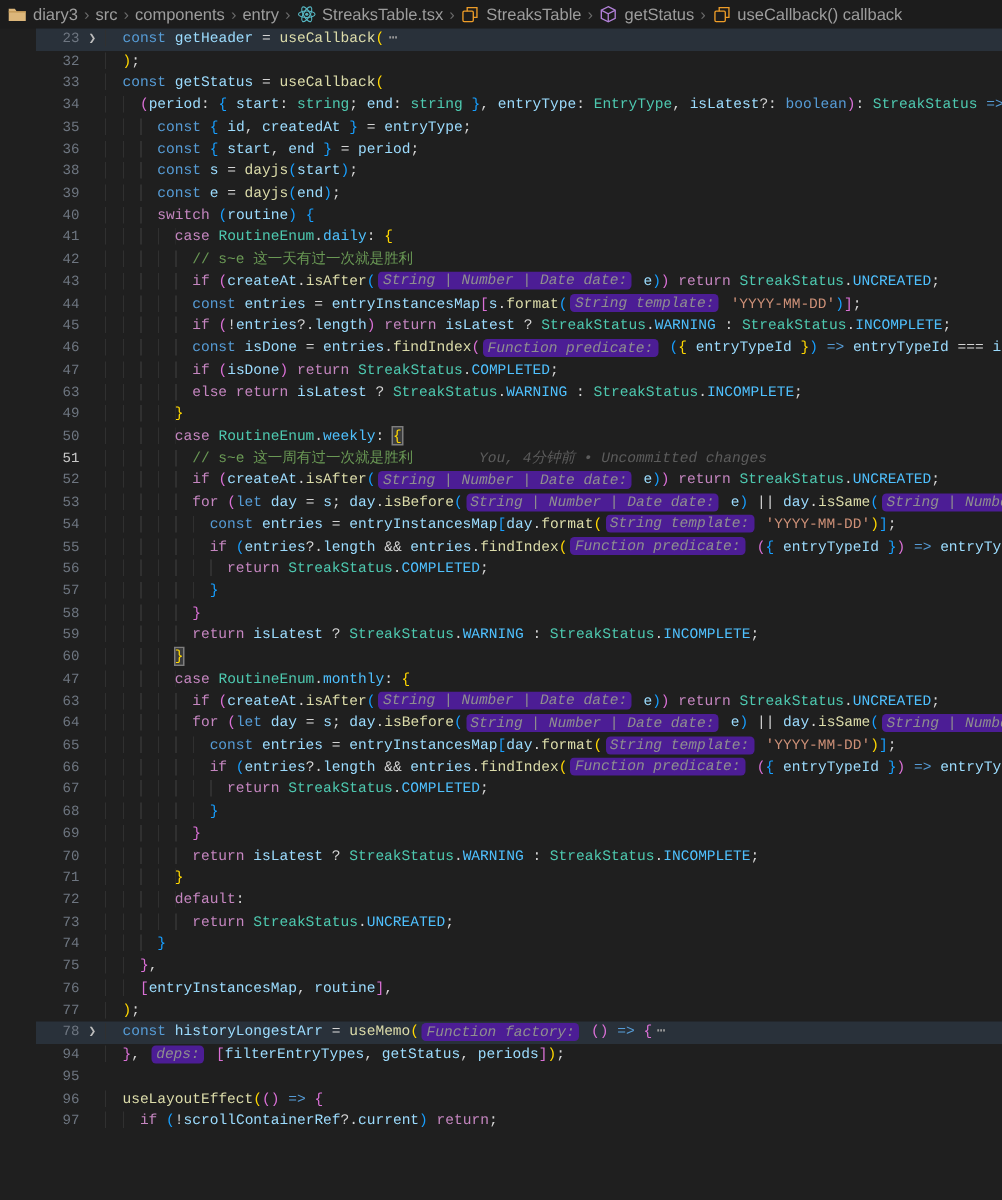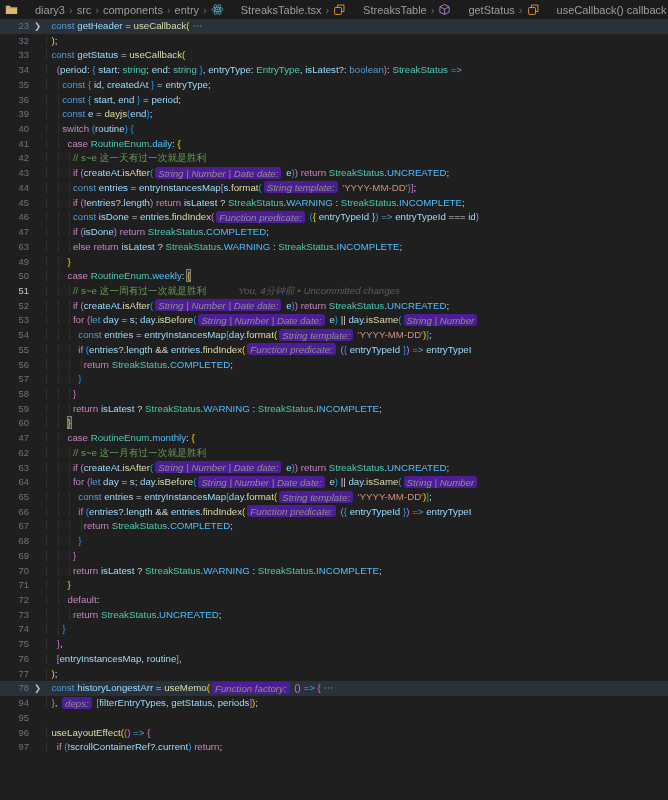--- a/index.html
+++ b/index.html
@@ -1,24 +1,24 @@
 <!DOCTYPE html>
 <html><head>
 <meta charset="utf-8">
 <style>
   html,body{margin:0;padding:0;}
   body{width:668px;height:800px;overflow:hidden;background:#1f1f1f;}
   
   .breadcrumb{height:19px;display:flex;align-items:center;padding-left:5px;
     font-family:"Liberation Sans",sans-serif;font-size:11px;color:#9d9d9d;background:#1c1c1c;}
-  .crumb{display:flex;align-items:center;gap:17px;cursor:pointer;}
+  .crumb{display:flex;align-items:center;gap:4px;cursor:pointer;}
   .sep{color:#6a6a6a;margin:0 4px;font-size:11px;}
   .bicon{width:13px;height:13px;display:inline-block;flex:none;}
   
-  .editor{font-family:Liberation Sans, sans-serif;font-size:9.7px;color:#d4d4d4;}
+  .editor{font-family:Liberation Mono, monospace;font-size:9.7px;color:#d4d4d4;padding-left:24px;}
   .row{display:flex;height:14.72px;line-height:14.72px;}
   .row.foldbg{background:rgba(95,140,200,0.16);}
   .gutter{width:29px;flex:none;text-align:right;color:#6e7681;font-size:9.4px;user-select:none;cursor:pointer;}
   .gutter.active{color:#c9c9c9;}
   .foldcol{width:17px;flex:none;text-align:center;color:#bdbdbd;font-size:8.5px;cursor:pointer;}
   .code{flex:1;white-space:pre;overflow:hidden;cursor:text;}
   
   .tk-p{color:#d4d4d4;}
   .tk-k{color:#c586c0;}
   .tk-b{color:#569cd6;}
@@ -27,21 +27,21 @@
   .tk-f{color:#dcdcaa;}
   .tk-e{color:#4fc1ff;}
   .tk-s{color:#ce9178;}
   .tk-c{color:#6a9955;}
   .tk-g1{color:#ffd700;}
   .tk-g2{color:#da70d6;}
   .tk-g3{color:#179fff;}
   .tk-m{color:#ffd700;background:rgba(94,96,98,0.45);outline:1px solid #7e7e7e;}
   .tk-h{color:#8f8f8f;font-style:italic;background:#4c1d95;border-radius:3px;padding:0.5px 3px;margin:0 2px;}
   .tk-fd{color:#9a9a9a;margin-left:3px;}
-  .tk-gl{color:#5c5c5c;font-style:italic;margin-left:32px;}
+  .tk-gl{color:#5c5c5c;font-style:italic;margin-left:44px;}
   .tk-i{background:repeating-linear-gradient(90deg,#303030 0,#303030 1px,transparent 1px,transparent 11.68px);}
 </style>
 </head>
 <body>
 
 <div class="breadcrumb">
     <span class="crumb">
       <svg class="bicon" viewBox="0 0 16 16">
         <path d="M1 3.5h5l1.5 2H15v8H1z" fill="#dcb67a"></path>
         <path d="M1 5.5h14v1H1z" fill="#c09553"></path>
@@ -128,20 +128,25 @@
       <div class="gutter">35</div>
       <div class="foldcol"></div>
       <div class="code"><span class="tk-i">      </span><span class="tk-b">const</span><span class="tk-p"> </span><span class="tk-g3">{</span><span class="tk-p"> </span><span class="tk-v">id</span><span class="tk-p">, </span><span class="tk-v">createdAt</span><span class="tk-p"> </span><span class="tk-g3">}</span><span class="tk-p"> = </span><span class="tk-v">entryType</span><span class="tk-p">;</span></div>
     </div>
     <div class="row">
       <div class="gutter">36</div>
       <div class="foldcol"></div>
       <div class="code"><span class="tk-i">      </span><span class="tk-b">const</span><span class="tk-p"> </span><span class="tk-g3">{</span><span class="tk-p"> </span><span class="tk-v">start</span><span class="tk-p">, </span><span class="tk-v">end</span><span class="tk-p"> </span><span class="tk-g3">}</span><span class="tk-p"> = </span><span class="tk-v">period</span><span class="tk-p">;</span></div>
     </div>
     <div class="row">
+      <div class="gutter">38</div>
+      <div class="foldcol"></div>
+      <div class="code"><span class="tk-i">      </span><span class="tk-b">const</span><span class="tk-p"> </span><span class="tk-v">s</span><span class="tk-p"> = </span><span class="tk-f">dayjs</span><span class="tk-g3">(</span><span class="tk-v">start</span><span class="tk-g3">)</span><span class="tk-p">;</span></div>
+    </div>
+    <div class="row">
       <div class="gutter">39</div>
       <div class="foldcol"></div>
       <div class="code"><span class="tk-i">      </span><span class="tk-b">const</span><span class="tk-p"> </span><span class="tk-v">e</span><span class="tk-p"> = </span><span class="tk-f">dayjs</span><span class="tk-g3">(</span><span class="tk-v">end</span><span class="tk-g3">)</span><span class="tk-p">;</span></div>
     </div>
     <div class="row">
       <div class="gutter">40</div>
       <div class="foldcol"></div>
       <div class="code"><span class="tk-i">      </span><span class="tk-k">switch</span><span class="tk-p"> </span><span class="tk-g3">(</span><span class="tk-v">routine</span><span class="tk-g3">)</span><span class="tk-p"> </span><span class="tk-g3">{</span></div>
     </div>
     <div class="row">
@@ -241,25 +246,20 @@
     </div>
     <div class="row">
       <div class="gutter">60</div>
       <div class="foldcol"></div>
       <div class="code"><span class="tk-i">        </span><span class="tk-m">}</span></div>
     </div>
     <div class="row">
       <div class="gutter">47</div>
       <div class="foldcol"></div>
       <div class="code"><span class="tk-i">        </span><span class="tk-k">case</span><span class="tk-p"> </span><span class="tk-t">RoutineEnum</span><span class="tk-p">.</span><span class="tk-e">monthly</span><span class="tk-p">: </span><span class="tk-g1">{</span></div>
-    </div>
-    <div class="row">
-      <div class="gutter">62</div>
-      <div class="foldcol"></div>
-      <div class="code"><span class="tk-i">          </span><span class="tk-c">// s~e 这一月有过一次就是胜利</span></div>
     </div>
     <div class="row">
       <div class="gutter">63</div>
       <div class="foldcol"></div>
       <div class="code"><span class="tk-i">          </span><span class="tk-k">if</span><span class="tk-p"> </span><span class="tk-g2">(</span><span class="tk-v">createAt</span><span class="tk-p">.</span><span class="tk-f">isAfter</span><span class="tk-g3">(</span><span class="tk-h">String | Number | Date date:</span><span class="tk-p"> </span><span class="tk-v">e</span><span class="tk-g3">)</span><span class="tk-g2">)</span><span class="tk-p"> </span><span class="tk-k">return</span><span class="tk-p"> </span><span class="tk-t">StreakStatus</span><span class="tk-p">.</span><span class="tk-e">UNCREATED</span><span class="tk-p">;</span></div>
     </div>
     <div class="row">
       <div class="gutter">64</div>
       <div class="foldcol"></div>
       <div class="code"><span class="tk-i">          </span><span class="tk-k">for</span><span class="tk-p"> </span><span class="tk-g2">(</span><span class="tk-b">let</span><span class="tk-p"> </span><span class="tk-v">day</span><span class="tk-p"> = </span><span class="tk-v">s</span><span class="tk-p">; </span><span class="tk-v">day</span><span class="tk-p">.</span><span class="tk-f">isBefore</span><span class="tk-g3">(</span><span class="tk-h">String | Number | Date date:</span><span class="tk-p"> </span><span class="tk-v">e</span><span class="tk-g3">)</span><span class="tk-p"> || </span><span class="tk-v">day</span><span class="tk-p">.</span><span class="tk-f">isSame</span><span class="tk-g3">(</span><span class="tk-h">String | Number</span></div>

